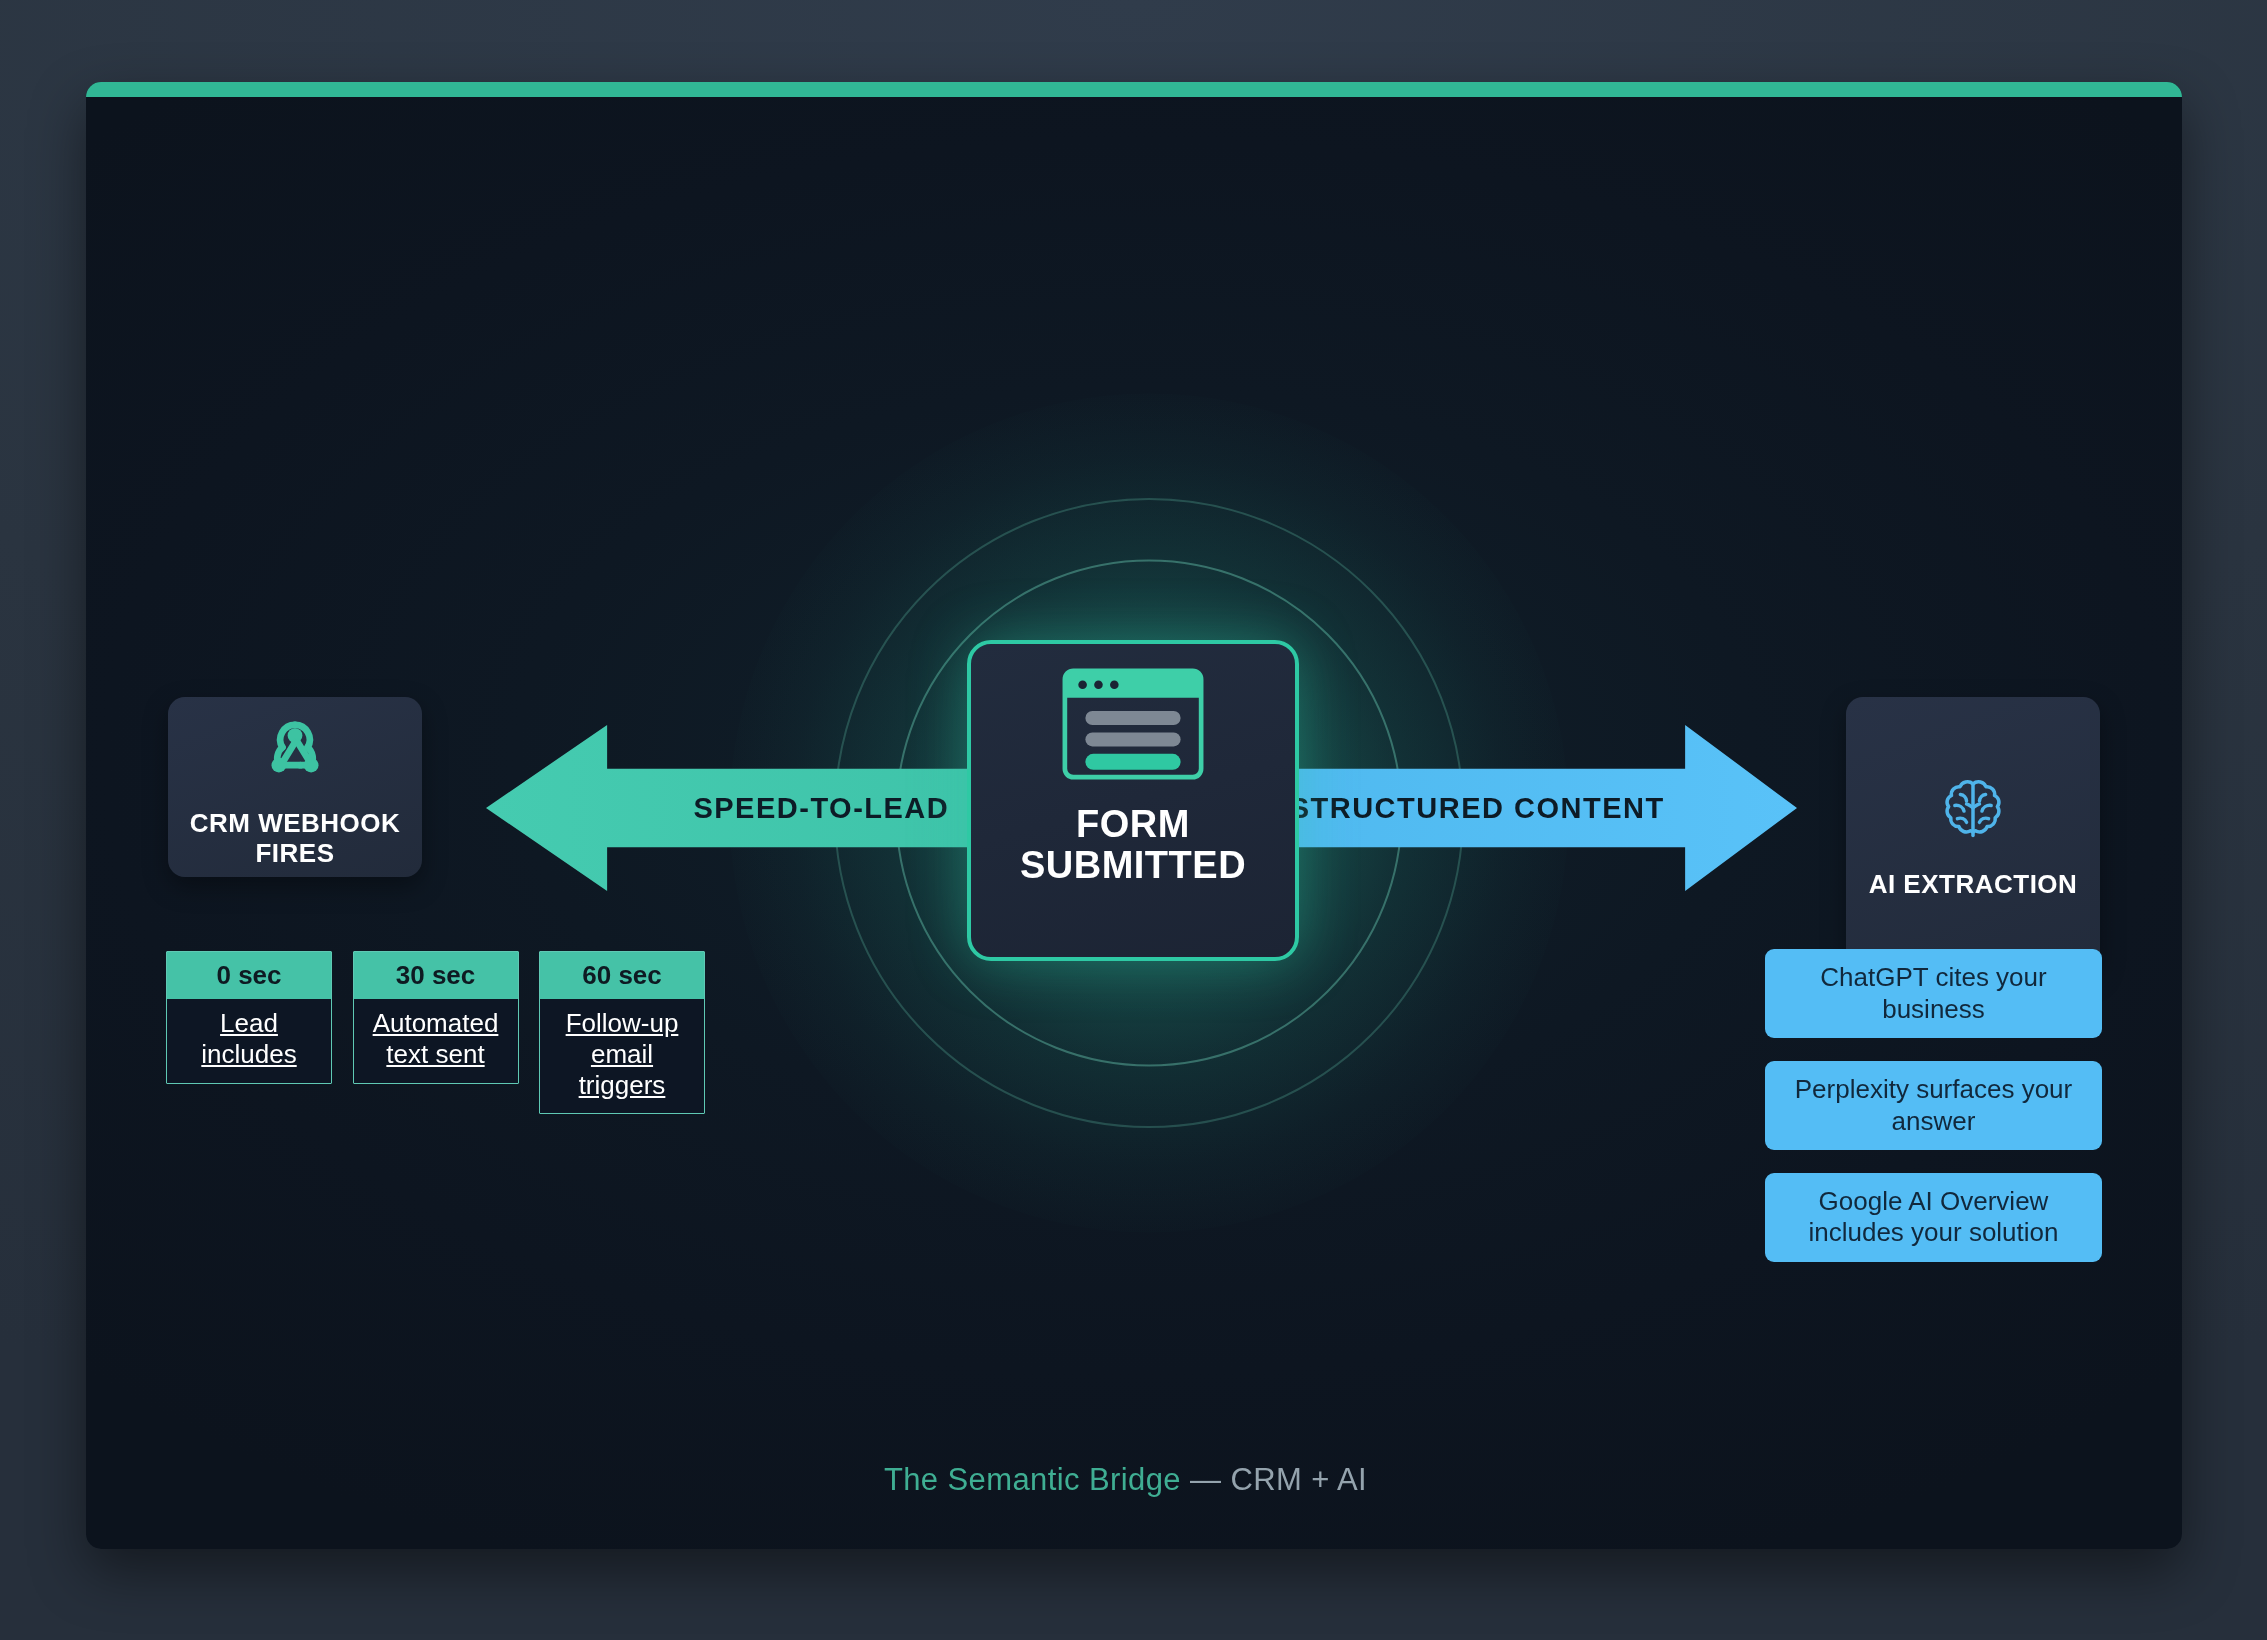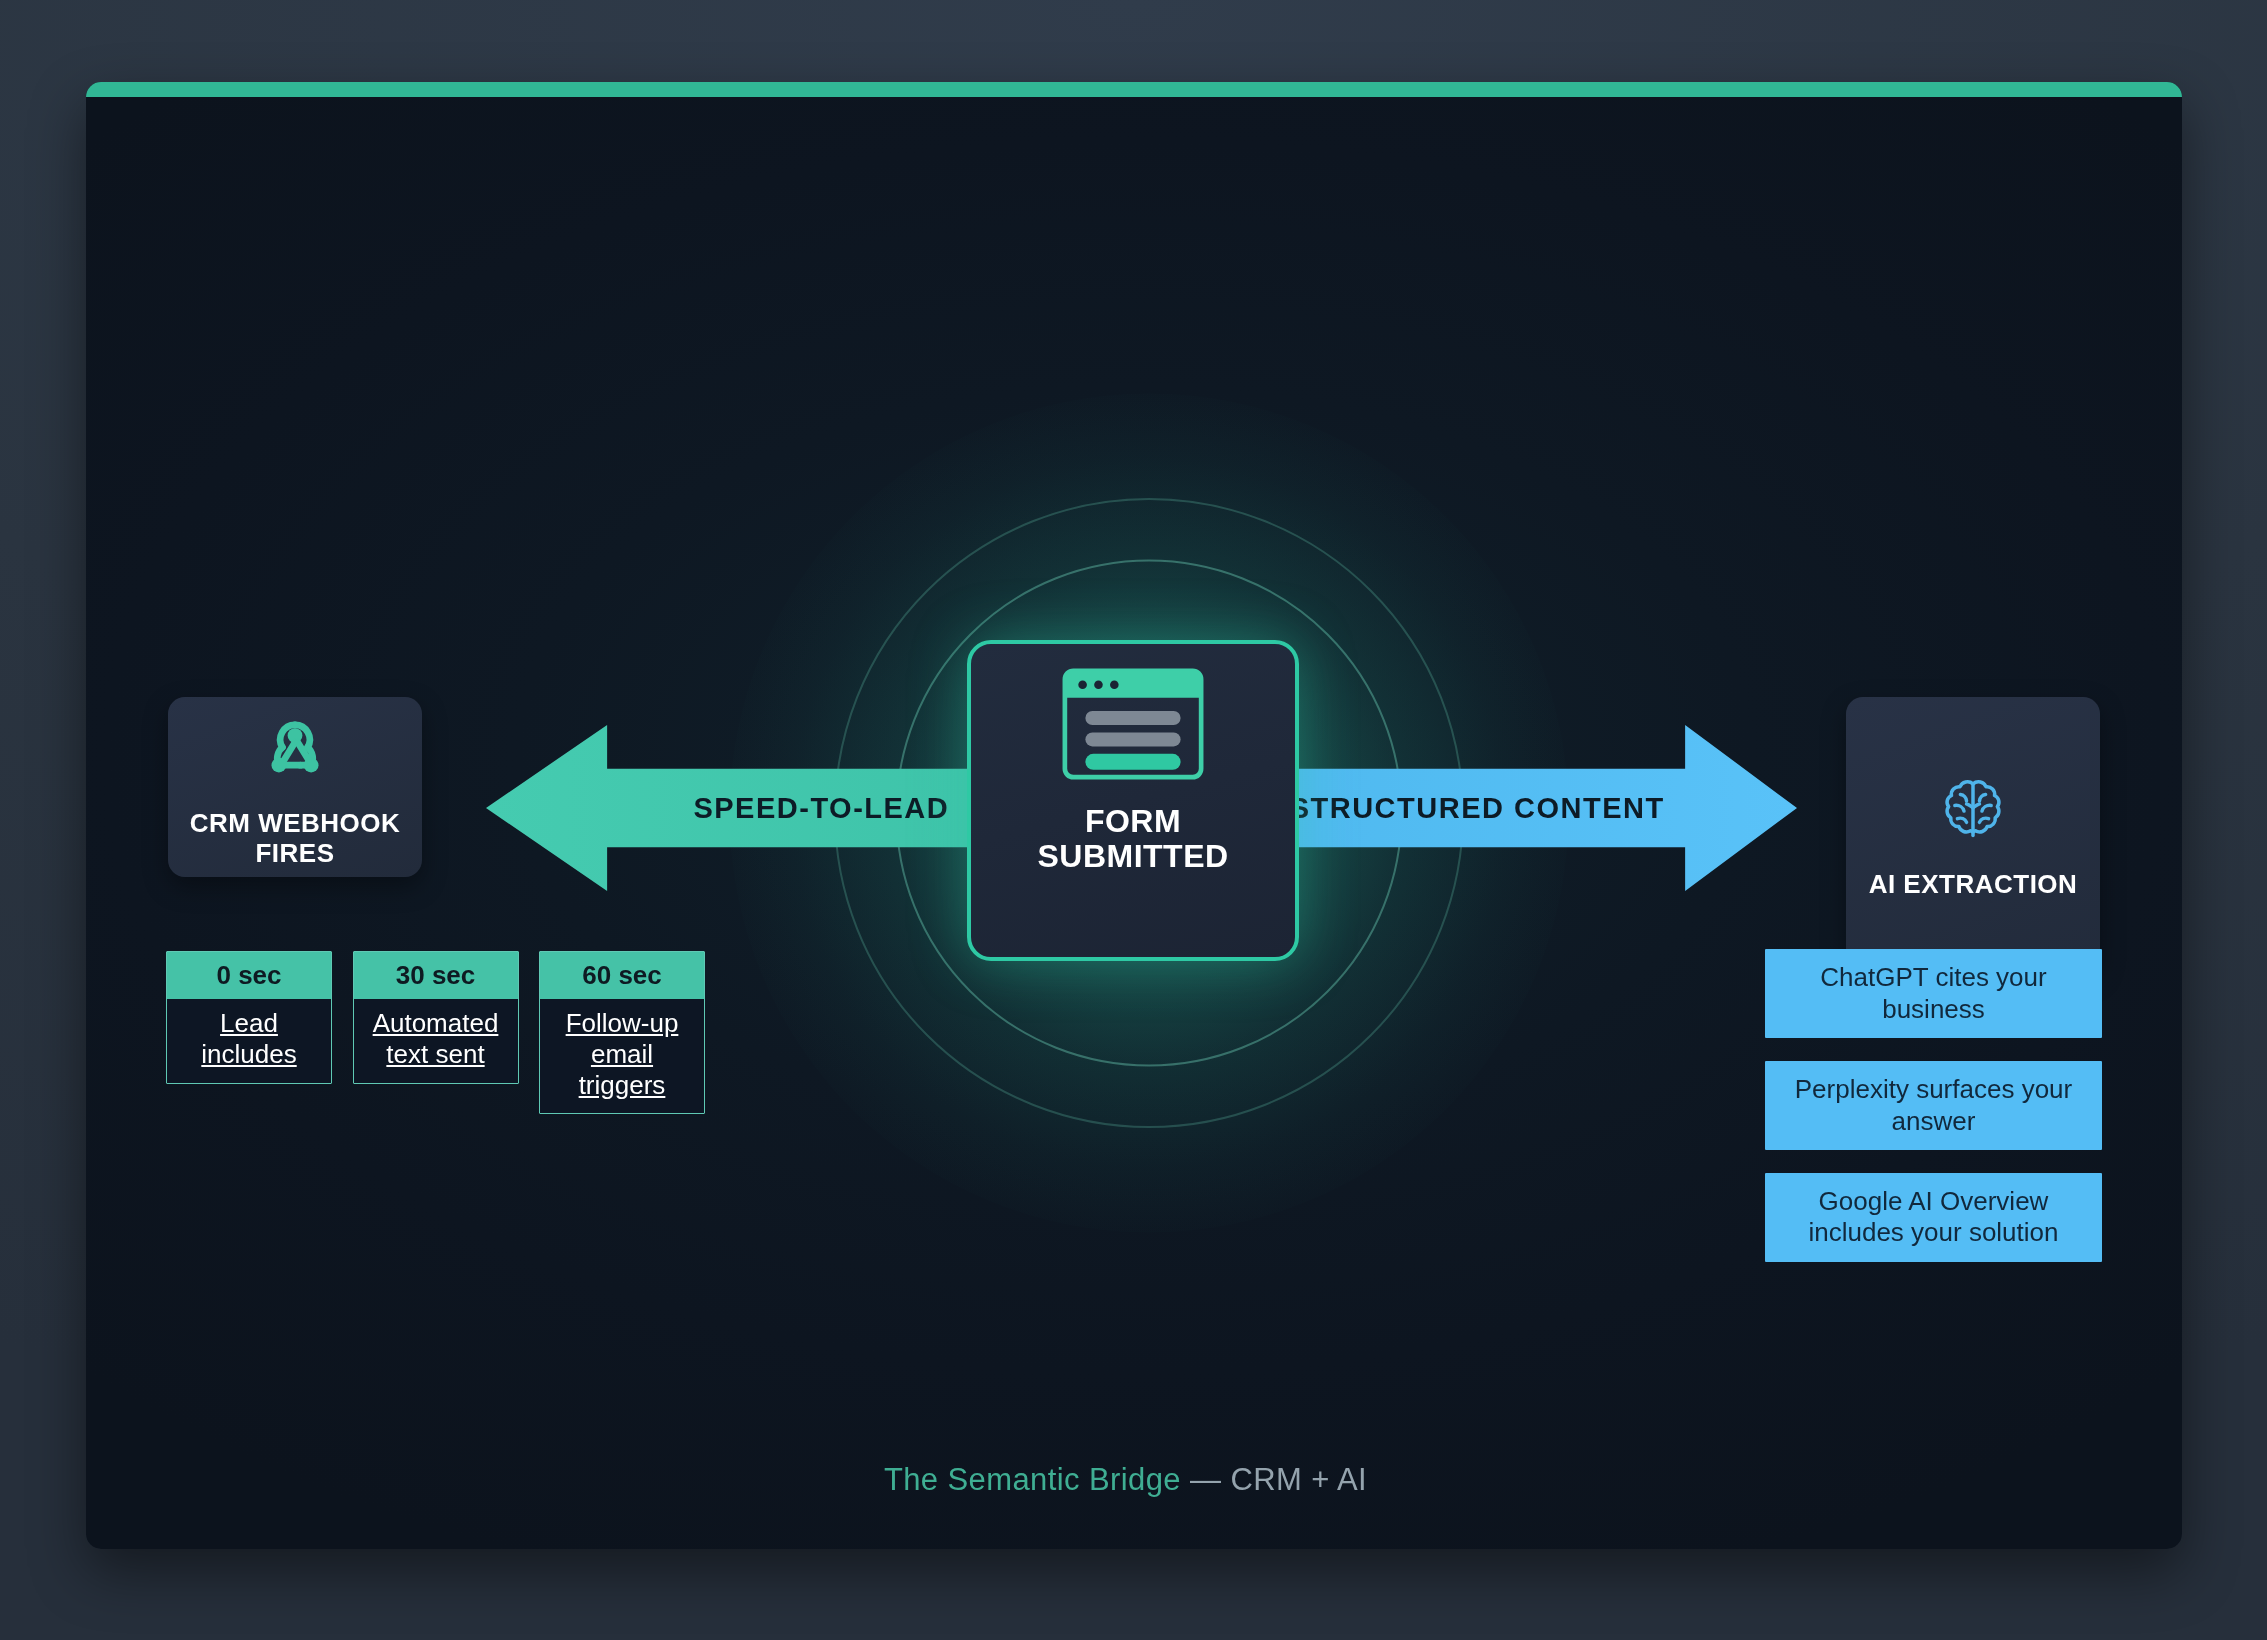--- a/index.html
+++ b/index.html
@@ -137,21 +137,21 @@
     box-sizing: border-box;
     display: flex;
     flex-direction: column;
     align-items: center;
     justify-content: flex-start;
     padding-top: 24px;
     box-shadow: 0 0 56px rgba(46,201,164,.35);
   }
   .center-title {
     color: #ffffff;
-    font-size: 32px;
+    font-size: 38px;
     font-weight: bold;
     text-align: center;
     line-height: 1.1;
     margin-top: 20.5px;
     letter-spacing: 0.5px;
   }
 
   
   .timeline {
     position: absolute;
@@ -192,21 +192,21 @@
     left: 1765px;
     top: 949px;
     width: 337px;
     display: flex;
     flex-direction: column;
     gap: 22.4px;
   }
   .oc-chip {
     background: #54bdf5;
     color: #11283c;
-    border-radius: 1px;
+    border-radius: 9px;
     font-size: 26px;
     text-align: center;
     padding: 13px 11.2px;
     line-height: 1.22;
   }
 
   
   .footer {
     position: absolute;
     left: 0;

